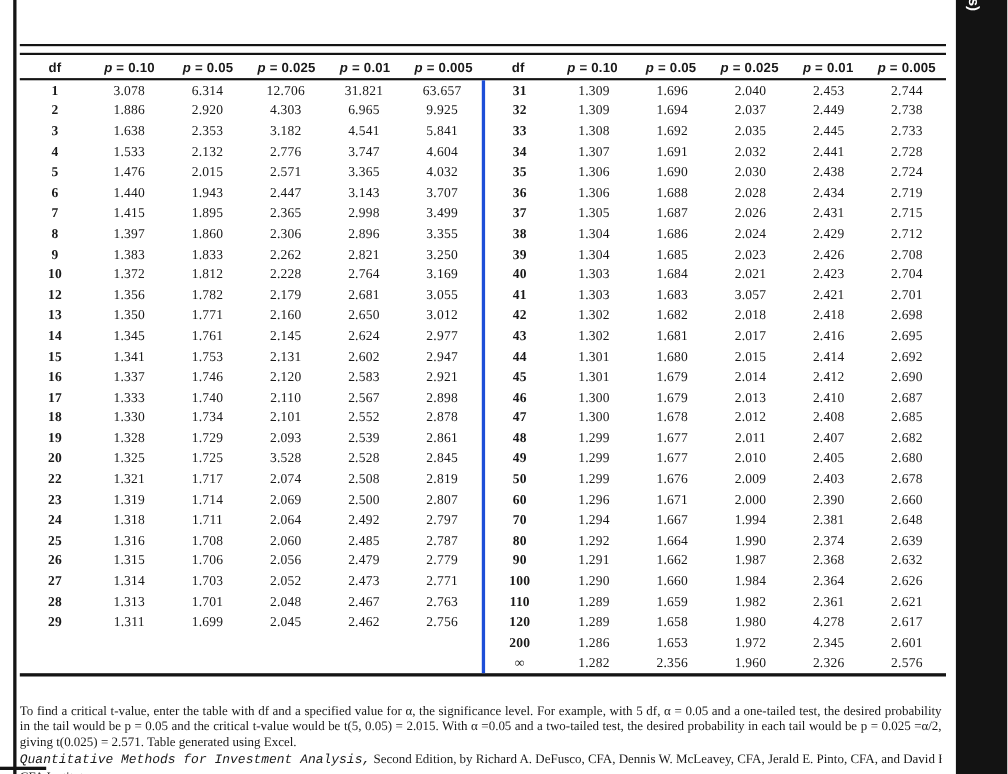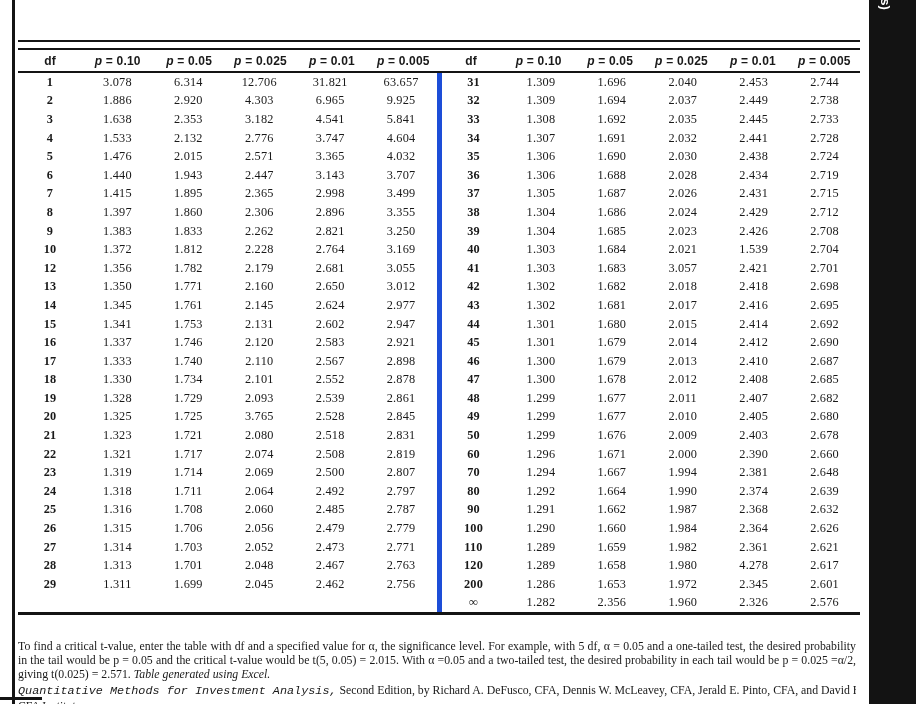--- a/index.html
+++ b/index.html
@@ -23,31 +23,31 @@
   
   .ttable{position:absolute;left:18px;top:40px;width:842px;}
   .rule{height:2px;background:#141414;}
   .rule.gap{margin-bottom:6px;}
   .rule.thick{height:3px;}
   .halves{display:flex;}
   .half{flex:1;}
   .hdr .trow{height:21px;}
   .hdr .tc{font-family:"Liberation Sans",sans-serif;font-weight:bold;font-size:12px;}
   .hdr .tc i{font-style:italic;}
-  .tbody-half.right{border-left:5px solid #1d4ed8;}
+  .tbody-half.right{border-left:3px solid #1d4ed8;}
   .trow{display:flex;height:18.6px;align-items:center;}
   .tc{flex:1;text-align:center;font-size:12.3px;letter-spacing:.2px;}
   .tc.dfc{flex:0 0 64px;font-weight:bold;}
 
   
   .footnote{
     position:absolute;left:18px;top:640px;width:838px;
     font-size:11.8px;line-height:13.8px;text-align:justify;
   }
-  .footnote .gen{font-style:italic;}
+  .footnote .gen{}
   .credit{
     position:absolute;left:18px;top:684px;width:838px;
     font-size:11.8px;line-height:13.8px;white-space:nowrap;overflow:hidden;
   }
   .credit .ttl{font-style:italic;font-family:Liberation Mono, monospace;}
   .cutoff{
     position:absolute;left:18px;top:700px;width:400px;
     font-size:11.8px;line-height:13.8px;
   }
 </style>
@@ -230,31 +230,23 @@
             <span class="tc">1.328</span>
             <span class="tc">1.729</span>
             <span class="tc">2.093</span>
             <span class="tc">2.539</span>
             <span class="tc">2.861</span>
           </div>
           <div class="trow">
             <span class="tc dfc">20</span>
             <span class="tc">1.325</span>
             <span class="tc">1.725</span>
-            <span class="tc">3.765</span>
+            <span class="tc">3.528</span>
             <span class="tc">2.528</span>
             <span class="tc">2.845</span>
-          </div>
-          <div class="trow">
-            <span class="tc dfc">21</span>
-            <span class="tc">1.323</span>
-            <span class="tc">1.721</span>
-            <span class="tc">2.080</span>
-            <span class="tc">2.518</span>
-            <span class="tc">2.831</span>
           </div>
           <div class="trow">
             <span class="tc dfc">22</span>
             <span class="tc">1.321</span>
             <span class="tc">1.717</span>
             <span class="tc">2.074</span>
             <span class="tc">2.508</span>
             <span class="tc">2.819</span>
           </div>
           <div class="trow">
@@ -385,21 +377,21 @@
             <span class="tc">1.685</span>
             <span class="tc">2.023</span>
             <span class="tc">2.426</span>
             <span class="tc">2.708</span>
           </div>
           <div class="trow">
             <span class="tc dfc">40</span>
             <span class="tc">1.303</span>
             <span class="tc">1.684</span>
             <span class="tc">2.021</span>
-            <span class="tc">1.539</span>
+            <span class="tc">2.423</span>
             <span class="tc">2.704</span>
           </div>
           <div class="trow">
             <span class="tc dfc">41</span>
             <span class="tc">1.303</span>
             <span class="tc">1.683</span>
             <span class="tc">3.057</span>
             <span class="tc">2.421</span>
             <span class="tc">2.701</span>
           </div>

